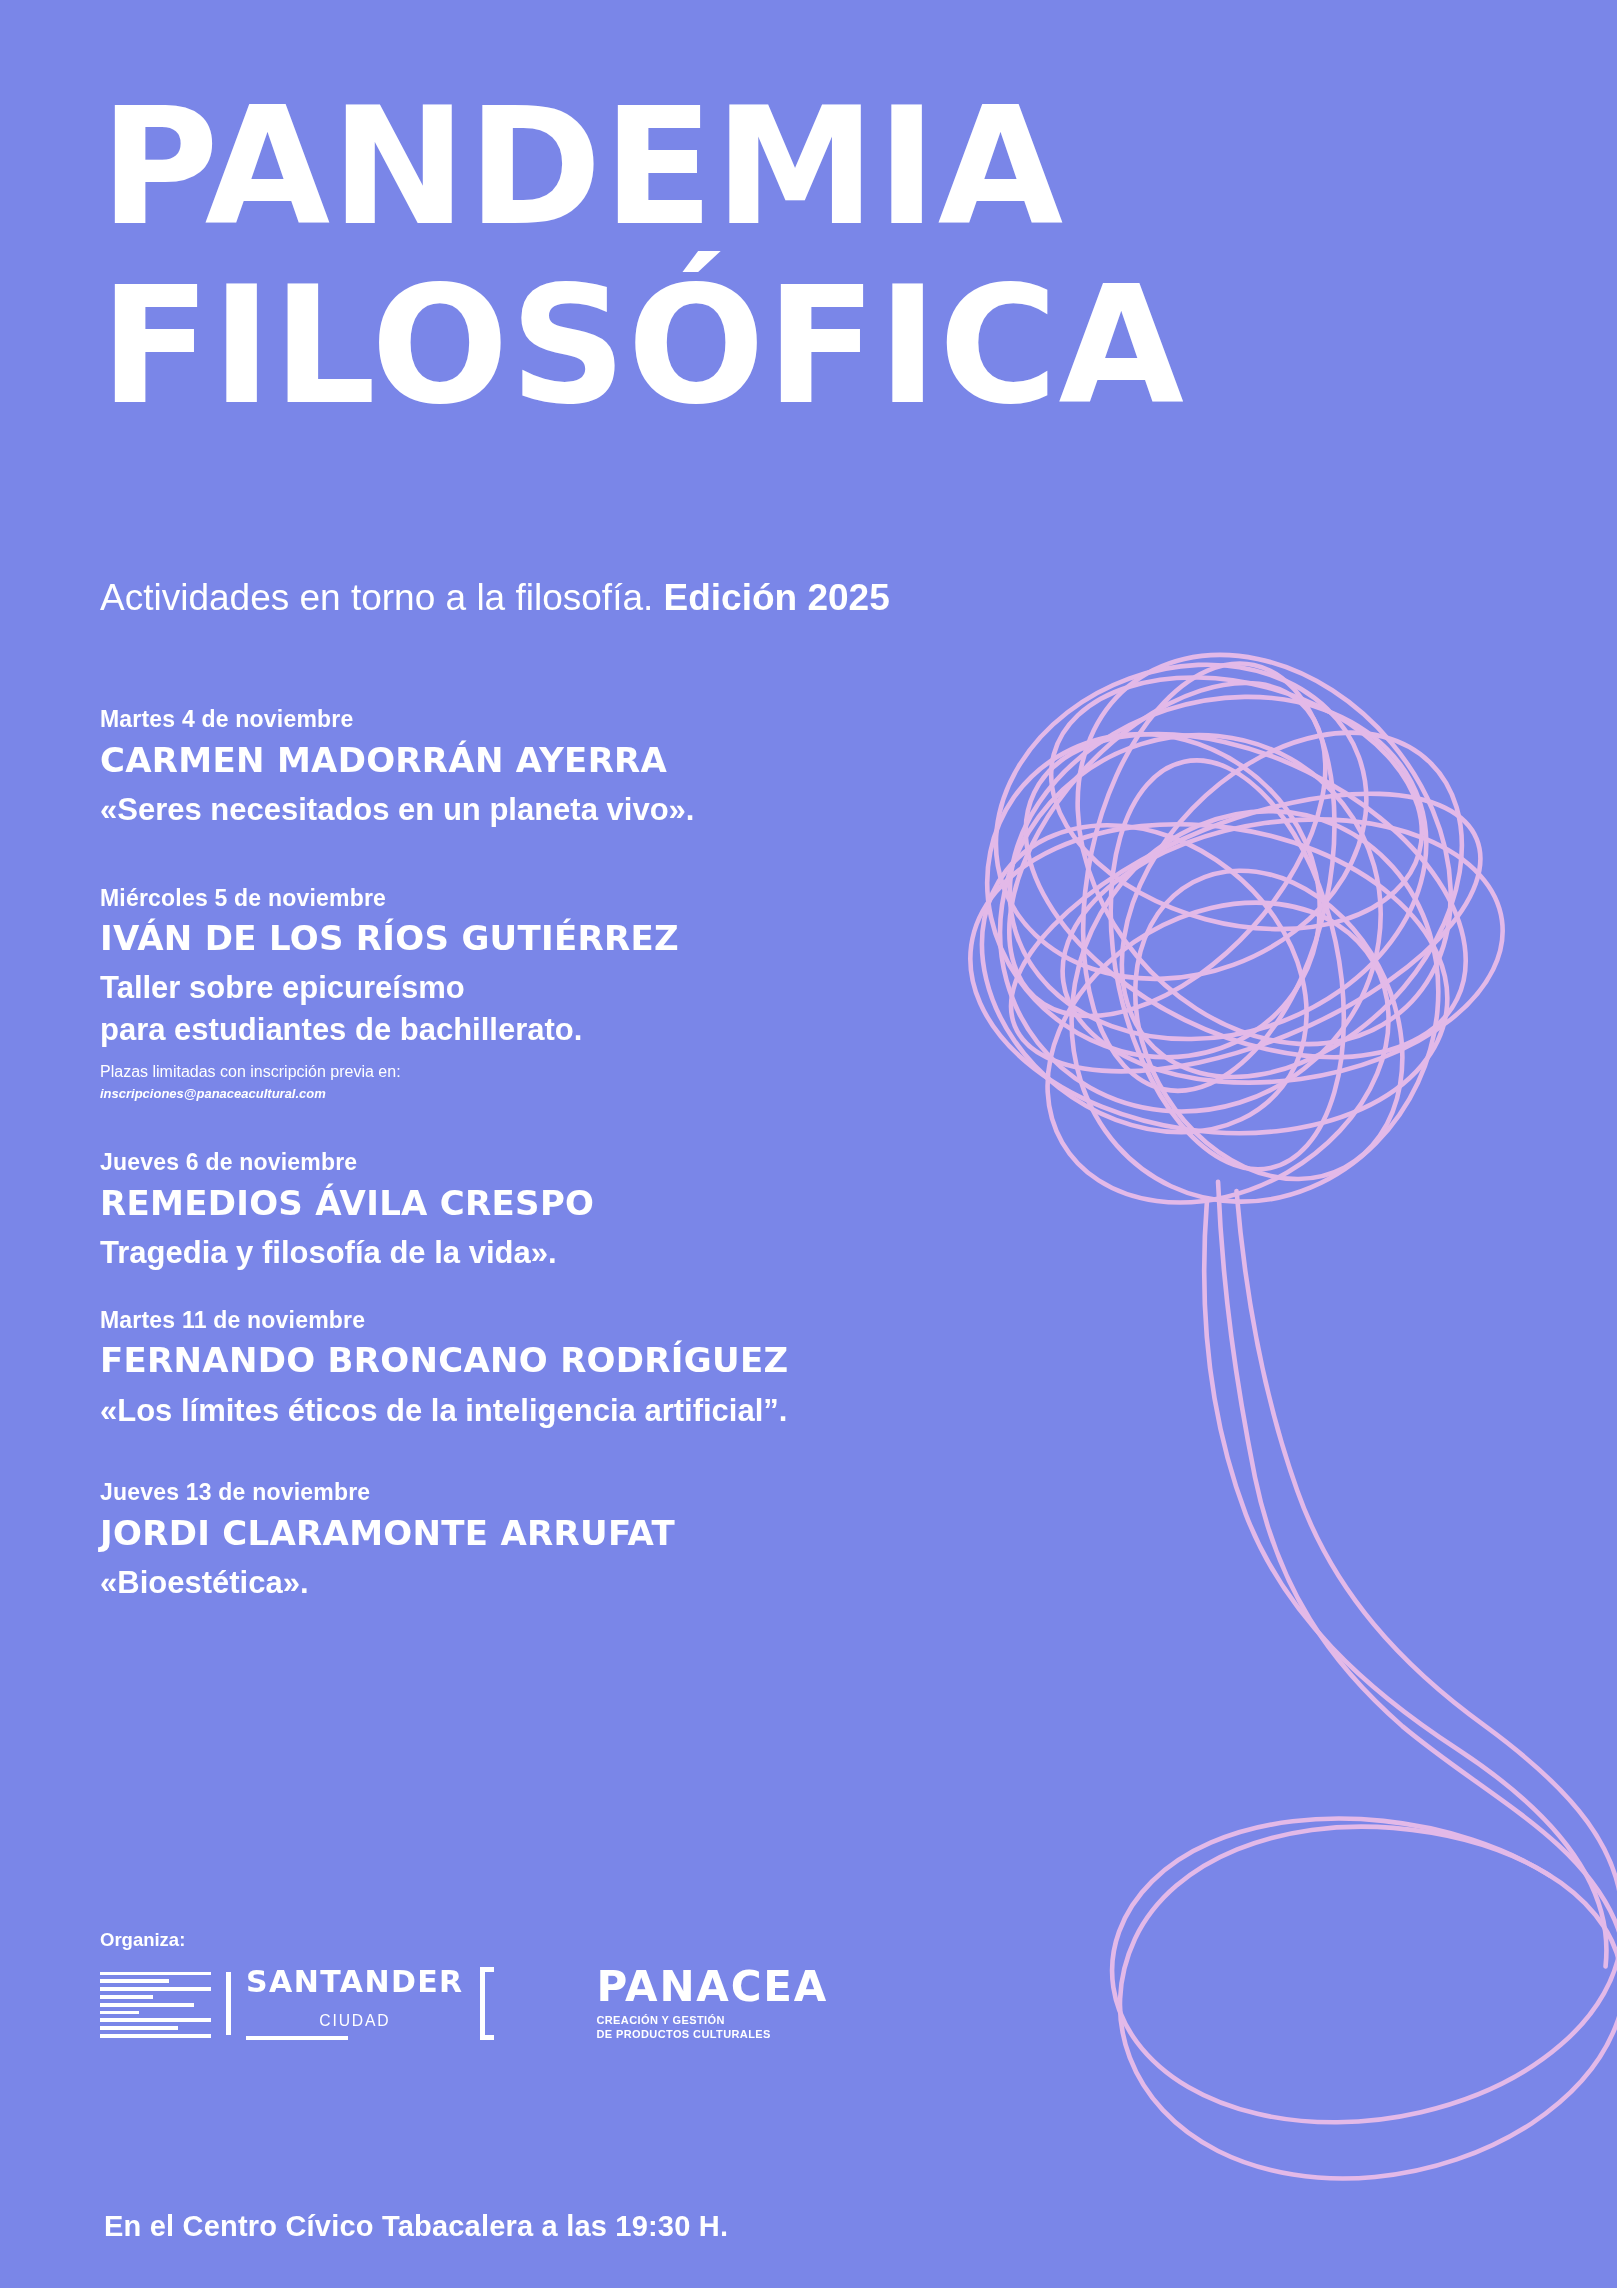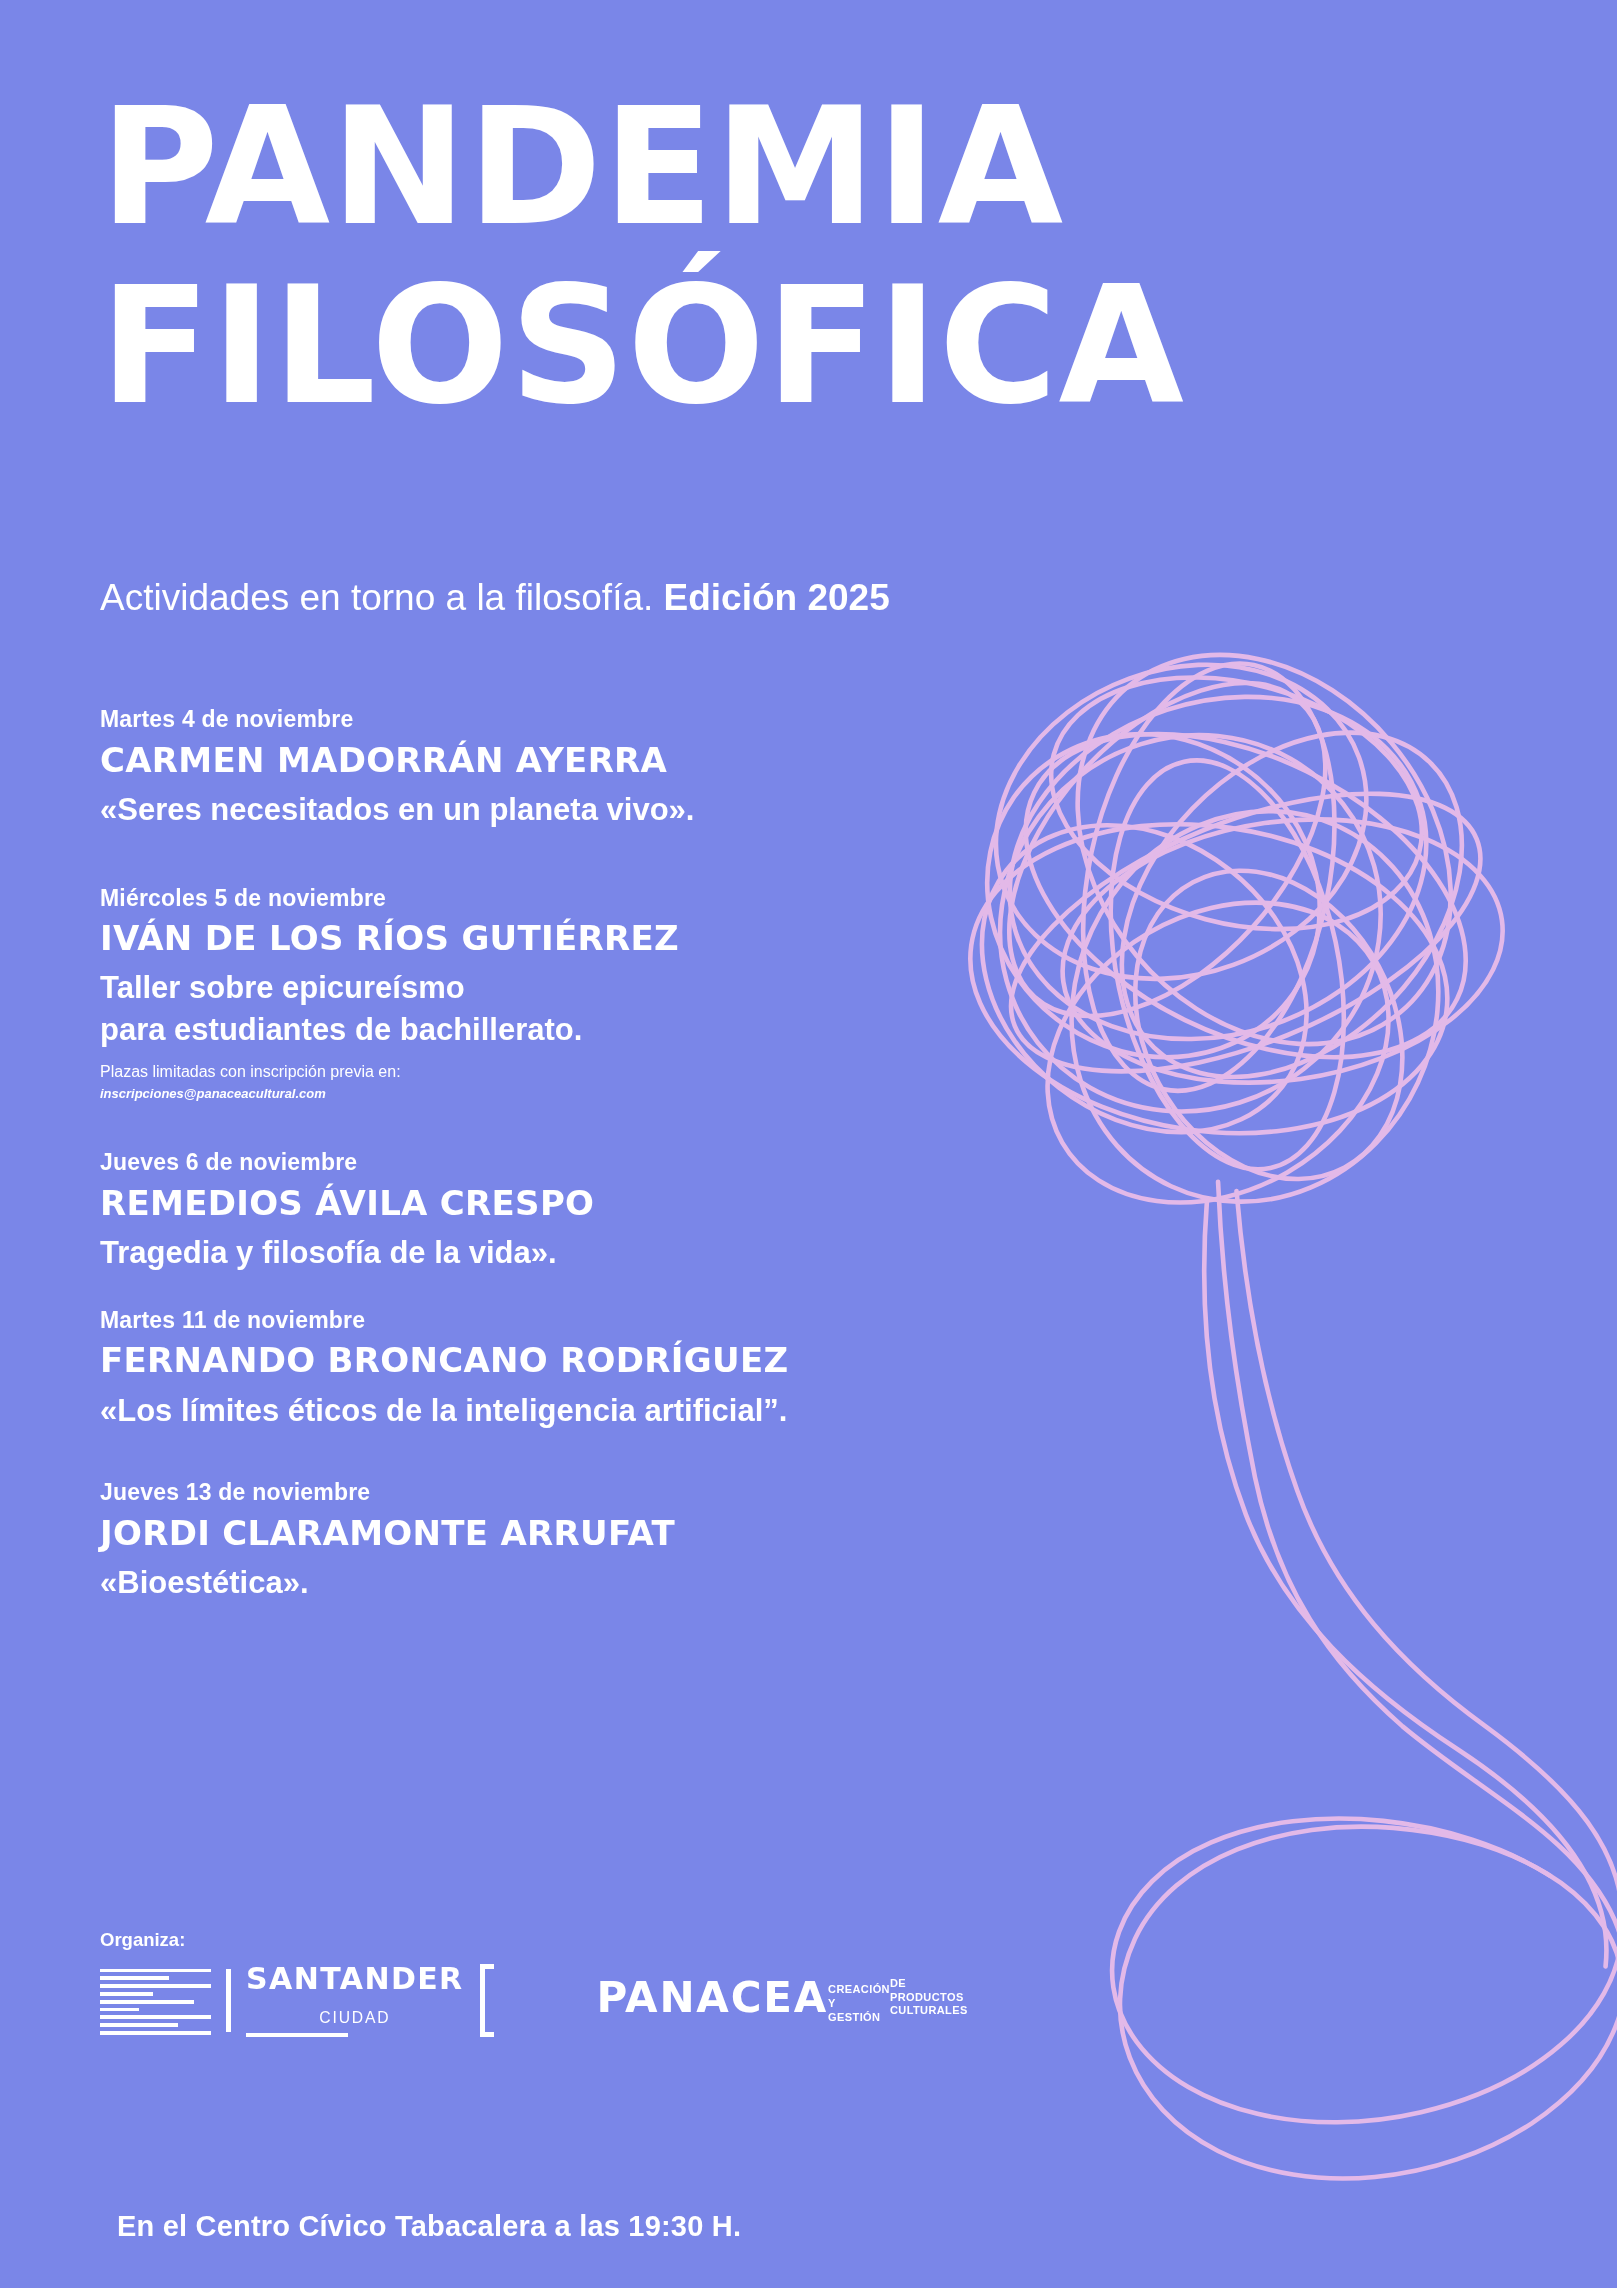--- a/index.html
+++ b/index.html
@@ -204,21 +204,21 @@
     height: 63px;
     border-left: 5.5px solid #ffffff;
     border-top: 5.5px solid #ffffff;
     border-bottom: 5.5px solid #ffffff;
     margin-left: 16.6px;
   }
 
   
   .panacea-logo {
     display: flex;
-    flex-direction: row;
+    flex-direction: column;
     justify-content: center;
   }
   .panacea-name {
     font-family: "DejaVu Sans", sans-serif;
     font-size: 42px;
     font-weight: 700;
     letter-spacing: 1.8px;
     line-height: 1;
   }
   .panacea-tag {
@@ -226,21 +226,21 @@
     font-weight: 700;
     letter-spacing: 0.4px;
     line-height: 1.25;
     margin-top: 6.5px;
   }
 
   
   .footer {
     position: absolute;
     top: 2210px;
-    left: 117px;
+    left: 104px;
     font-size: 29px;
     font-weight: 700;
     letter-spacing: 0.2px;
     white-space: nowrap;
   }
 </style>
 </head>
 <body>
 
 <div class="poster">

